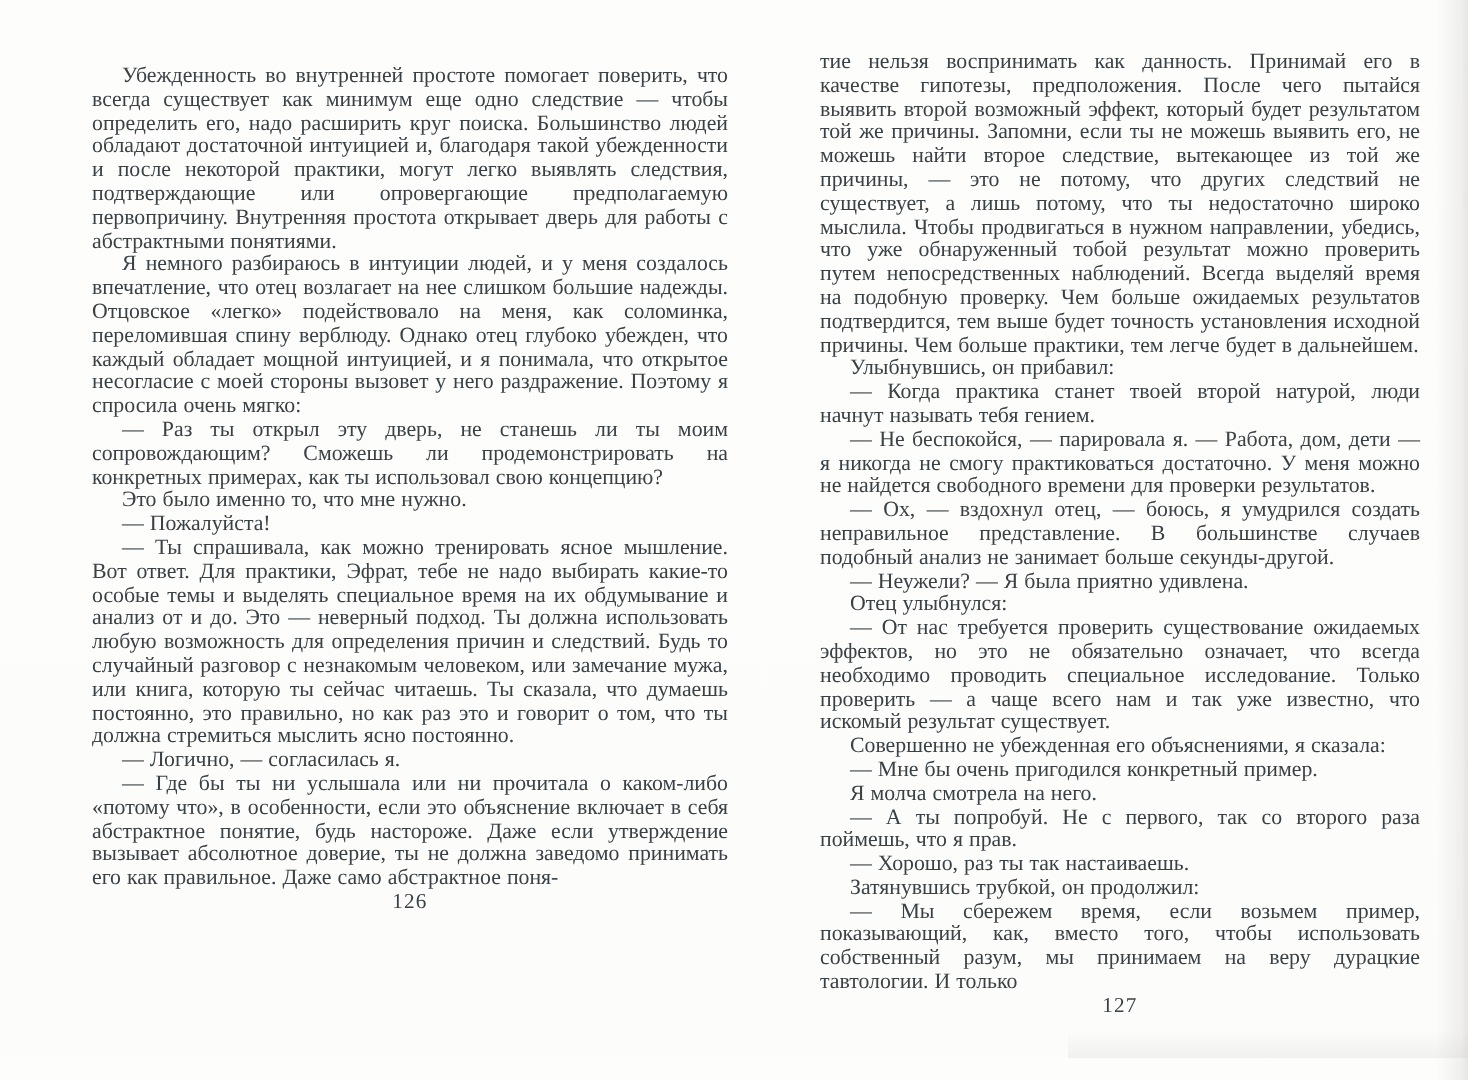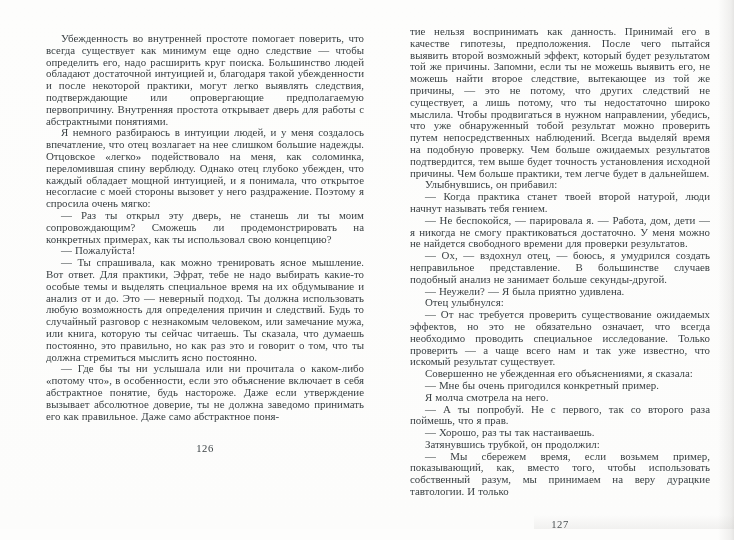--- a/index.html
+++ b/index.html
@@ -35,21 +35,21 @@
     text-align: justify;
     font-size: 10.9px;
     line-height: 11.8px;
     color: #3a4144;
     word-spacing: 0.3px;
   }
   .page-text p.indent {
     text-indent: 15px;
   }
   .page-number {
-    margin-top: 21px;
+    margin-top: 0;
     text-align: center;
     font-size: 10.6px;
     letter-spacing: 0.6px;
     color: #3a4144;
   }
   
   .edge-right {
     position: absolute;
     right: 0;
     top: 0;
@@ -71,22 +71,24 @@
 </head>
 <body>
 
 <div class="spread">
 
   <div class="page page--left">
     <div class="page-text">
         <p class="indent">Убежденность во внутренней простоте помогает поверить, что всегда существует как минимум еще одно следствие — чтобы определить его, надо расширить круг поиска. Большинство людей обладают достаточной интуицией и, благодаря такой убежденности и после некоторой практики, могут легко выявлять следствия, подтверждающие или опровергающие предполагаемую первопричину. Внутренняя простота открывает дверь для работы с абстрактными понятиями.</p>
         <p class="indent">Я немного разбираюсь в интуиции людей, и у меня создалось впечатление, что отец возлагает на нее слишком большие надежды. Отцовское «легко» подействовало на меня, как соломинка, переломившая спину верблюду. Однако отец глубоко убежден, что каждый обладает мощной интуицией, и я понимала, что открытое несогласие с моей стороны вызовет у него раздражение. Поэтому я спросила очень мягко:</p>
         <p class="indent">— Раз ты открыл эту дверь, не станешь ли ты моим сопровождающим? Сможешь ли продемонстрировать на конкретных примерах, как ты использовал свою концепцию?</p>
+        <p class="indent">Это было именно то, что мне нужно.</p>
         <p class="indent">— Пожалуйста!</p>
         <p class="indent">— Ты спрашивала, как можно тренировать ясное мышление. Вот ответ. Для практики, Эфрат, тебе не надо выбирать какие-то особые темы и выделять специальное время на их обдумывание и анализ от и до. Это — неверный подход. Ты должна использовать любую возможность для определения причин и следствий. Будь то случайный разговор с незнакомым человеком, или замечание мужа, или книга, которую ты сейчас читаешь. Ты сказала, что думаешь постоянно, это правильно, но как раз это и говорит о том, что ты должна стремиться мыслить ясно постоянно.</p>
+        <p class="indent">— Логично, — согласилась я.</p>
         <p class="indent">— Где бы ты ни услышала или ни прочитала о каком-либо «потому что», в особенности, если это объяснение включает в себя абстрактное понятие, будь настороже. Даже если утверждение вызывает абсолютное доверие, ты не должна заведомо принимать его как правильное. Даже само абстрактное поня-</p>
       </div>
     <div class="page-number">126</div>
   </div>
 
   <div class="page page--right">
     <div class="page-text">
         <p class="">тие нельзя воспринимать как данность. Принимай его в качестве гипотезы, предположения. После чего пытайся выявить второй возможный эффект, который будет результатом той же причины. Запомни, если ты не можешь выявить его, не можешь найти второе следствие, вытекающее из той же причины, — это не потому, что других следствий не существует, а лишь потому, что ты недостаточно широко мыслила. Чтобы продвигаться в нужном направлении, убедись, что уже обнаруженный тобой результат можно проверить путем непосредственных наблюдений. Всегда выделяй время на подобную проверку. Чем больше ожидаемых результатов подтвердится, тем выше будет точность установления исходной причины. Чем больше практики, тем легче будет в дальнейшем.</p>
         <p class="indent">Улыбнувшись, он прибавил:</p>
         <p class="indent">— Когда практика станет твоей второй натурой, люди начнут называть тебя гением.</p>

